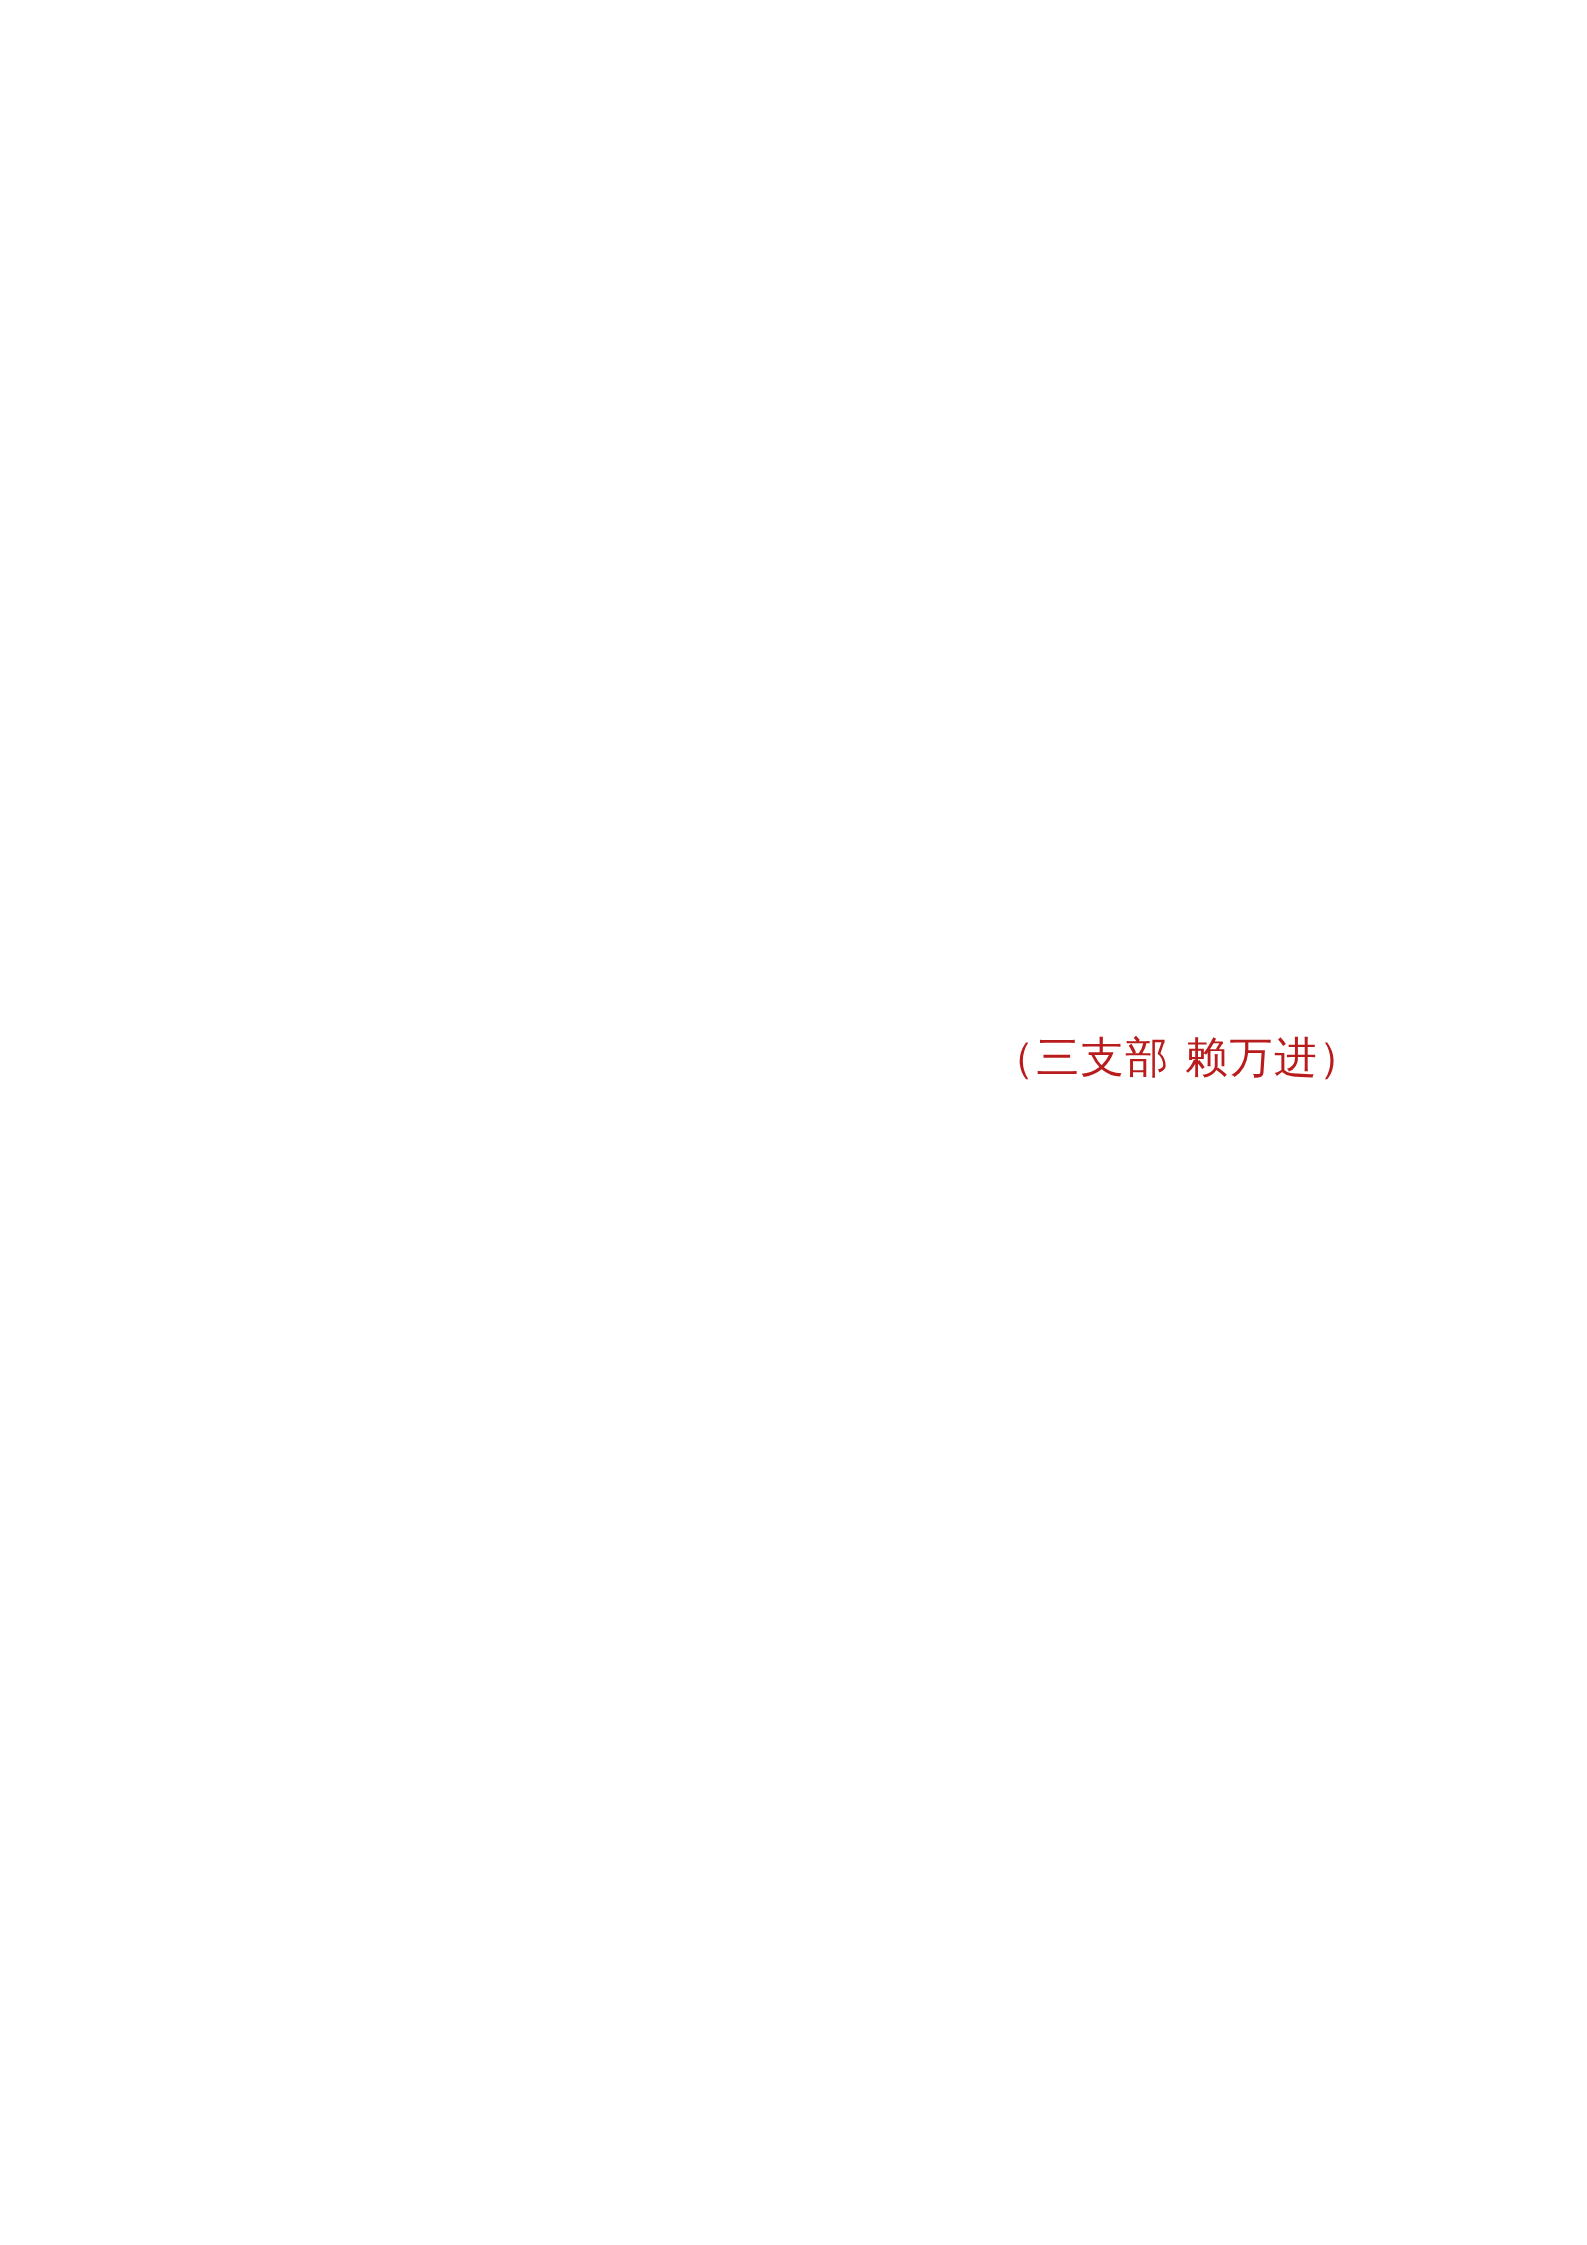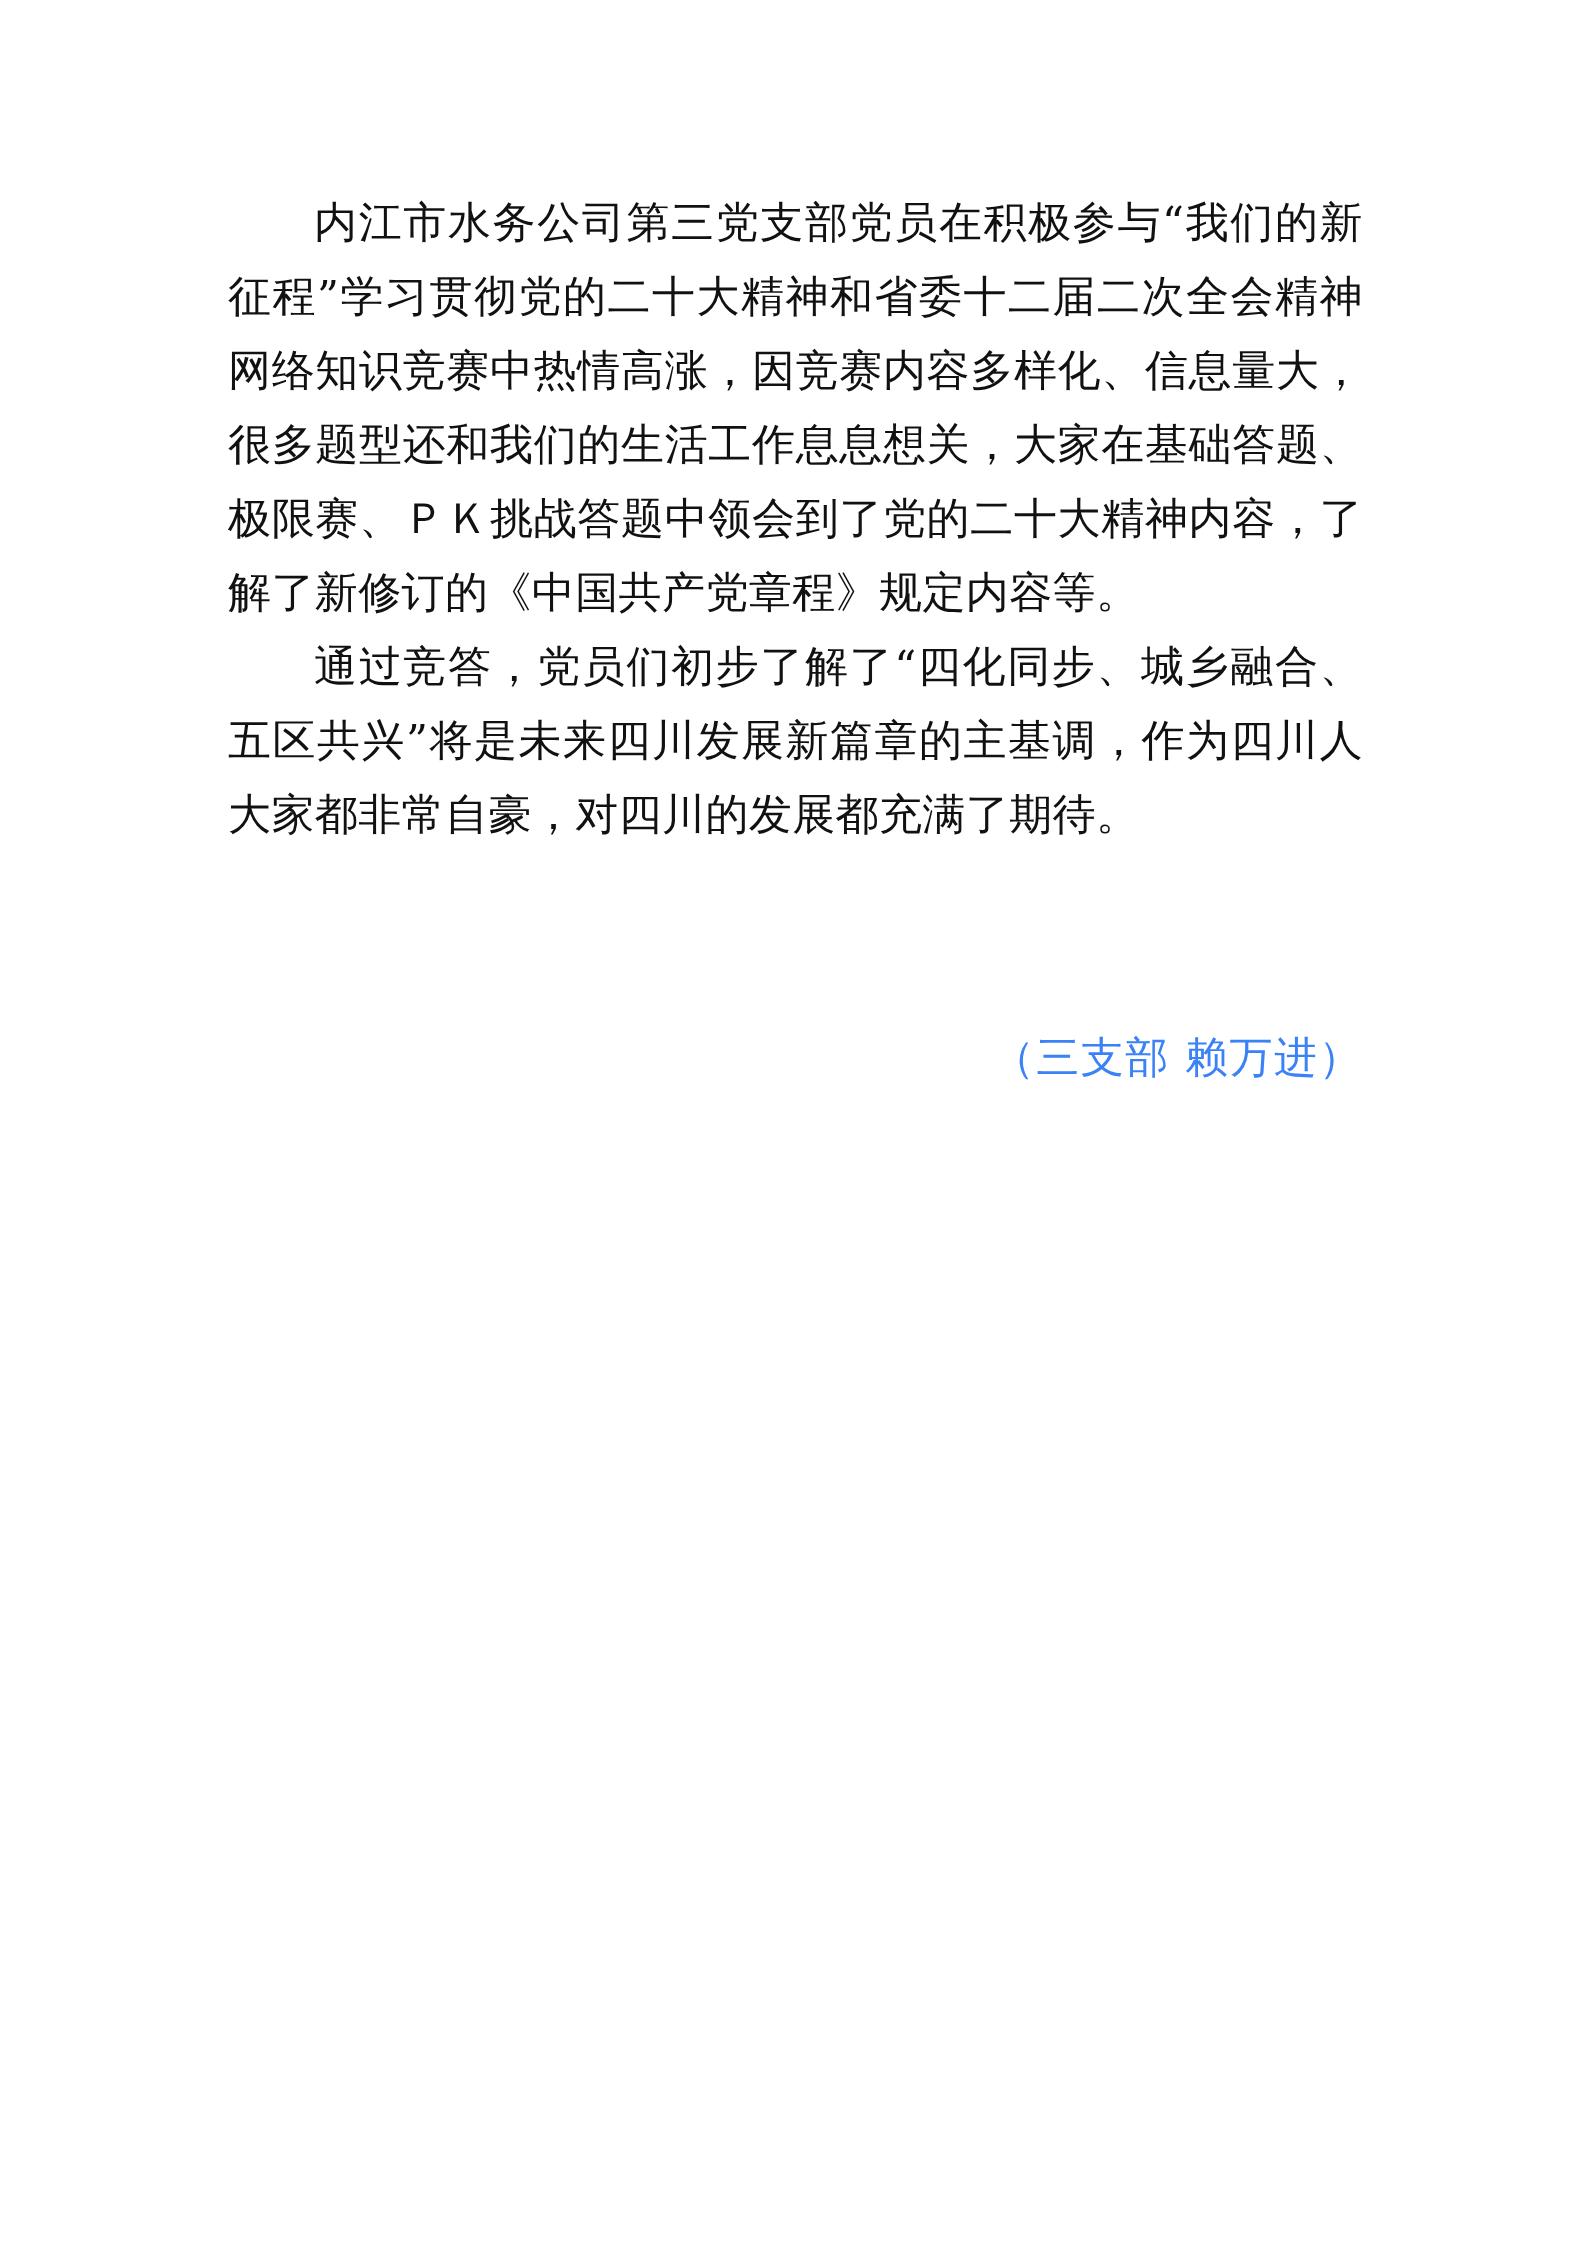--- a/index.html
+++ b/index.html
@@ -48,28 +48,24 @@
     left: 228px;
     top: 1020px;
     width: 1135px;
     text-align: right;
     padding-right: 70px;
   }
   .signature {
     font-size: 43px;
     line-height: 74px;
     letter-spacing: 1.5px;
-    color: #3b82f6;
+    color: #b91c1c;
     display: inline-block;
   }
 </style>
 </head>
 <body>
 
 <div class="page">
-  <div class="doc-body">
-    <p class="para">内江市水务公司第三党支部党员在积极参与“我们的新征程”学习贯彻党的二十大精神和省委十二届二次全会精神网络知识竞赛中热情高涨，因竞赛内容多样化、信息量大，很多题型还和我们的生活工作息息想关，大家在基础答题、极限赛、ＰＫ挑战答题中领会到了党的二十大精神内容，了解了新修订的《中国共产党章程》规定内容等。</p>
-    <p class="para">通过竞答，党员们初步了解了“四化同步、城乡融合、五区共兴”将是未来四川发展新篇章的主基调，作为四川人大家都非常自豪，对四川的发展都充满了期待。</p>
-  </div>
   <div class="signature-block">
     <span class="signature">（三支部  赖万进）</span>
   </div>
 </div>
 
 </body></html>

